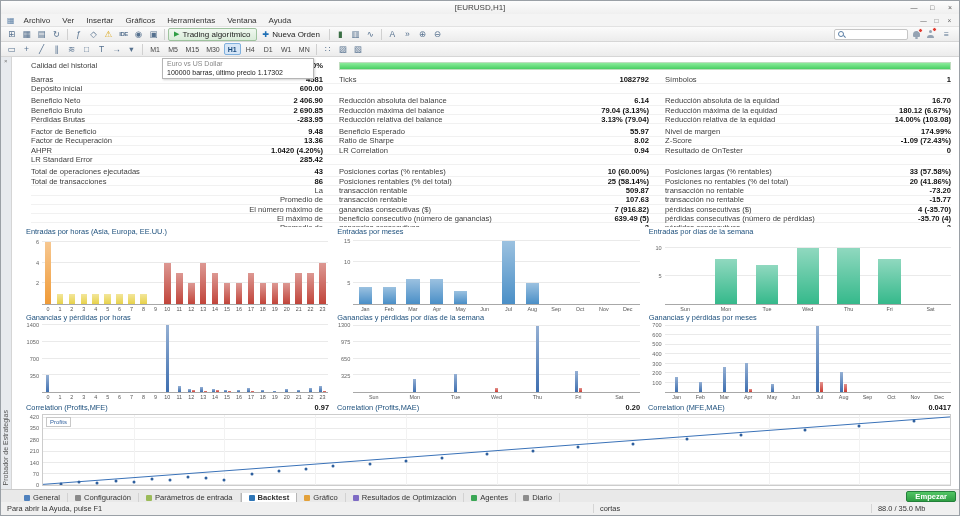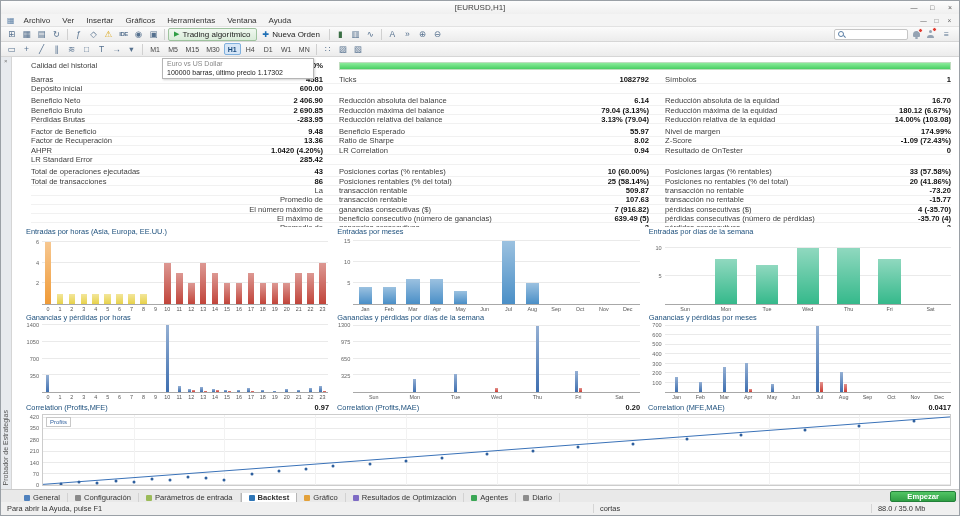--- a/index.html
+++ b/index.html
@@ -101,21 +101,21 @@
   .dot{position:absolute;width:3px;height:3px;border-radius:50%;background:#2e5f9e;transform:translate(-50%,50%);}
   .legend{position:absolute;top:2px;left:3px;border:1px solid #c8c8c8;background:#fff;padding:0 3px;font-size:6px;color:#2e5f9e;z-index:2;line-height:8px;}
   .trend-svg{position:absolute;left:0;top:0;width:100%;height:100%;}
 
   
   .tabsbar{flex:0 0 13px;height:13px;background:#e9e9e9;border-top:1px solid #c9c9c9;display:flex;align-items:stretch;position:relative;}
   .tabs{display:flex;align-items:flex-end;padding-left:16px;}
   .tab{display:flex;align-items:center;gap:3px;padding:0 7px;border-right:1px solid #d2d2d2;font-size:7.6px;color:#333;white-space:nowrap;cursor:default;}
   .tab.active{background:#fff;font-weight:bold;border-left:1px solid #b5b5b5;border-right:1px solid #b5b5b5;}
   .tab-icon{width:6px;height:6px;border-radius:1px;display:inline-block;}
-  .start{position:absolute;right:3px;top:1px;height:11px;padding:0 16px;background:linear-gradient(#52c564,#2f9e44);border:1px solid #23803a;border-radius:2px;color:#fff;font-size:7.6px;font-weight:bold;font-family:inherit;line-height:9px;}
+  .start{position:absolute;right:3px;top:1px;height:11px;padding:0 8px;background:linear-gradient(#52c564,#2f9e44);border:1px solid #23803a;border-radius:2px;color:#fff;font-size:7.6px;font-weight:bold;font-family:inherit;line-height:9px;}
 
   
   .statusbar{flex:0 0 13px;height:13px;display:flex;align-items:center;background:#f0f0f0;font-size:7.4px;color:#333;}
   .status-help{flex:1;padding-left:6px;}
   .status-profile{width:278px;border-left:1px solid #d5d5d5;padding-left:6px;}
   .status-memory{width:88px;border-left:1px solid #d5d5d5;padding-left:6px;}
 </style>
 </head>
 <body>
 

